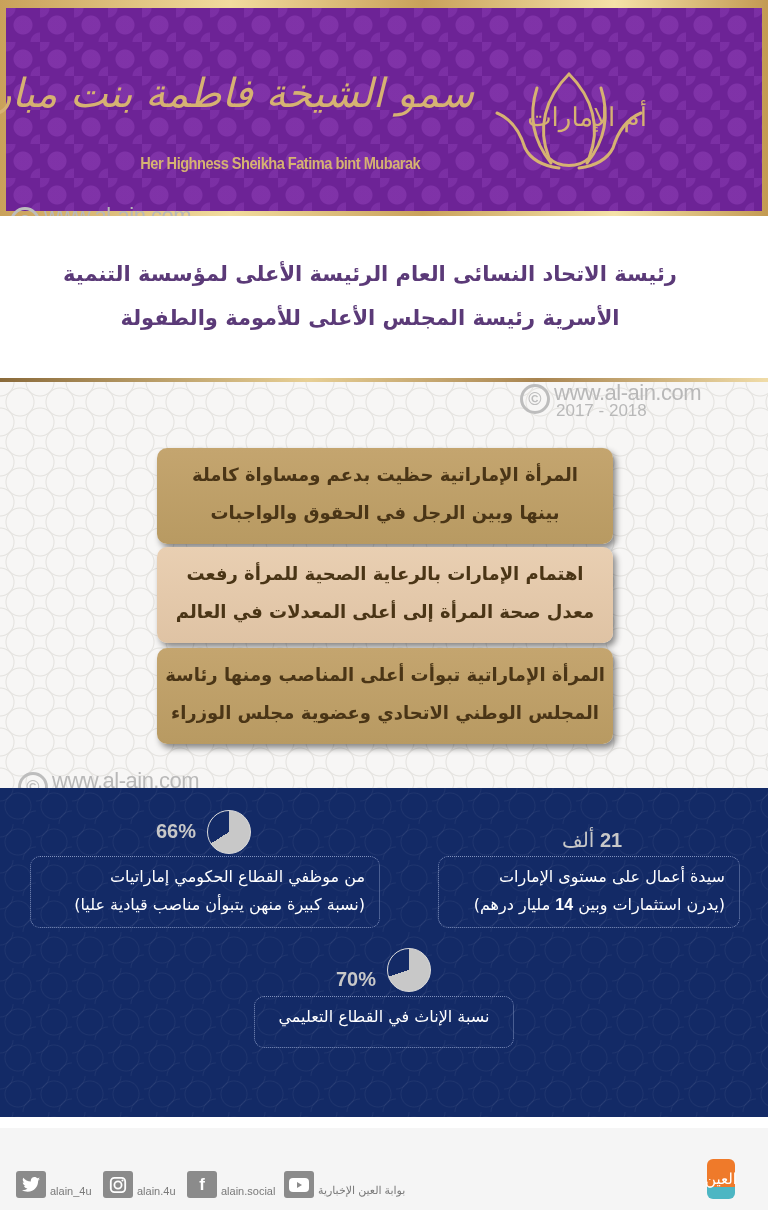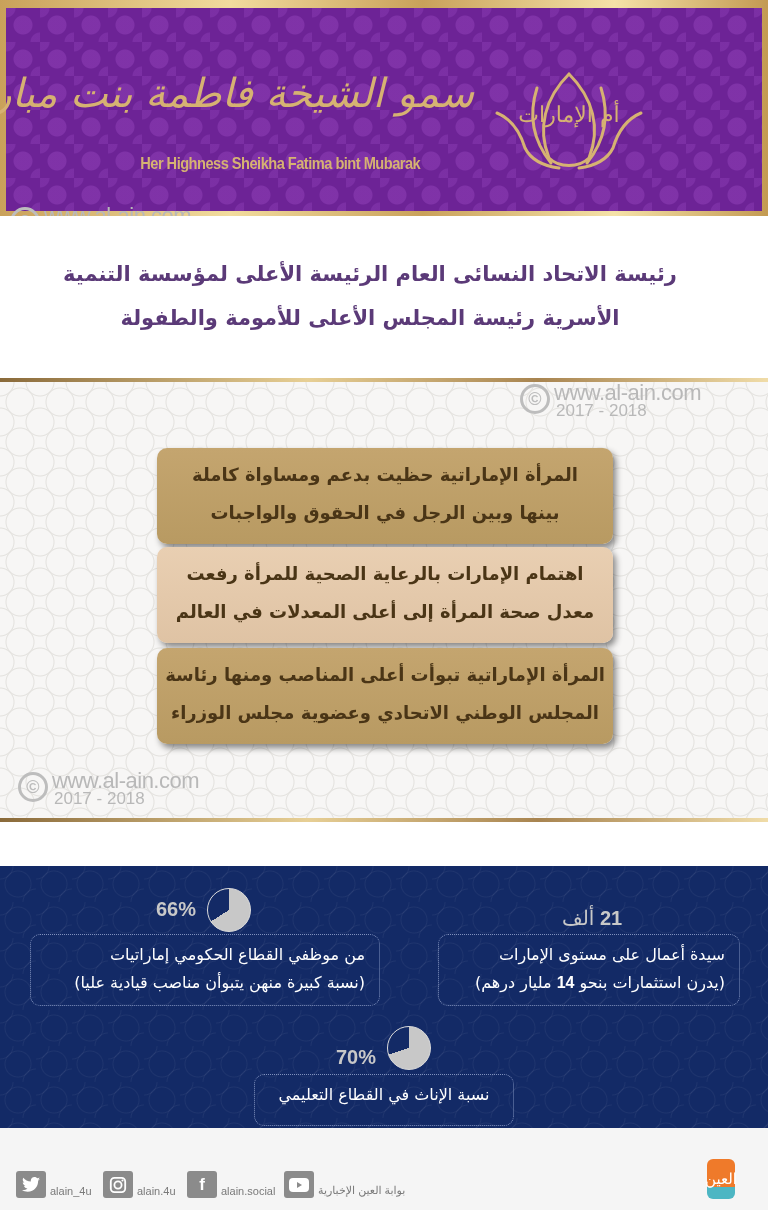--- a/index.html
+++ b/index.html
@@ -28,22 +28,22 @@
   .banner-english {
     position: absolute; left: 128px; top: 146px; width: 340px;
     color: #d6b272; font-family: "Liberation Sans", sans-serif; font-size: 17px;
     font-weight: bold; letter-spacing: -0.6px; text-align: center; transform: scaleX(0.86);
     transform-origin: left center; white-space: nowrap;
   }
   .emblem {
     position: absolute; left: 483px; top: 60px; width: 160px; height: 105px;
   }
   .emblem-text {
-    position: absolute; left: 0; top: 34px; width: 160px; text-align: center;
-    color: #d6b272; font-family: "DejaVu Serif", serif; font-size: 22px; direction: rtl;
+    position: absolute; left: 18px; top: 34px; width: 160px; text-align: center;
+    color: #d6b272; font-family: "DejaVu Serif", serif; font-size: 26px; direction: rtl;
   }
 
   
   .watermark {
     position: absolute; color: #b8b8b8; font-family: "Liberation Sans", sans-serif;
     line-height: 1;
   }
   .watermark .copy {
     position: absolute; left: 0; top: 2px; width: 30px; height: 30px; border-radius: 50%;
     border: 3px solid #bdbdbd; color: #bdbdbd; font-size: 18px; font-weight: bold;
@@ -81,21 +81,21 @@
     box-shadow: 3px 4px 6px rgba(0,0,0,0.45);
     direction: rtl; text-align: center; color: #4a3516;
     font-family: "DejaVu Sans", sans-serif; font-weight: bold; font-size: 18px; line-height: 38px;
     padding-top: 8px;
   }
   .fact-card.dark { background: linear-gradient(180deg, #c4a56f, #b89a62); }
   .fact-card.light { background: linear-gradient(180deg, #e9cfb2, #dfc3a4); }
 
   
   .stats-section {
-    position: absolute; left: 0; top: 866px; width: 768px; height: 292px;
+    position: absolute; left: 0; top: 788px; width: 768px; height: 329px;
     background-color: #132a66;
     background-image:
       radial-gradient(circle at 50% 50%, transparent 0 12px, rgba(255,255,255,0.05) 13px, transparent 14px),
       radial-gradient(circle at 0 0, transparent 0 12px, rgba(255,255,255,0.05) 13px, transparent 14px),
       radial-gradient(circle at 100% 100%, transparent 0 12px, rgba(255,255,255,0.05) 13px, transparent 14px);
     background-size: 36px 36px;
   }
   .stat-value {
     position: absolute; color: #c8c8c8; font-family: "Liberation Sans", sans-serif;
     font-weight: bold; font-size: 20px; white-space: nowrap; direction: rtl;
@@ -193,21 +193,21 @@
   <span class="stat-value" style="left:156px; top:32px;">66%</span>
   <div class="pie" style="left:207px; top:22px; background: conic-gradient(#c8c8c8 0 66%, #132a66 66% 100%);"></div>
   <div class="stat-box" style="left:30px; top:68px; width:350px; height:72px;">
     <div>من موظفي القطاع الحكومي إماراتيات</div>
     <div>(نسبة كبيرة منهن يتبوأن مناصب قيادية عليا)</div>
   </div>
 
   <span class="stat-value" style="left:562px; top:40px; font-weight:normal;"><b>21</b> <span>ألف</span></span>
   <div class="stat-box" style="left:438px; top:68px; width:302px; height:72px;">
     <div>سيدة أعمال على مستوى الإمارات</div>
-    <div><span>(يدرن استثمارات بنحو </span><b>14</b><span> مليار درهم)</span></div>
+    <div><span>(يدرن استثمارات وبين </span><b>14</b><span> مليار درهم)</span></div>
   </div>
 
   <span class="stat-value" style="left:336px; top:180px;">70%</span>
   <div class="pie" style="left:387px; top:160px; background: conic-gradient(#c8c8c8 0 70%, #132a66 70% 100%);"></div>
   <div class="stat-box" style="left:254px; top:208px; width:260px; height:52px; text-align:center;">
     <div>نسبة الإناث في القطاع التعليمي</div>
   </div>
 </div>
 
 <div class="footer">

